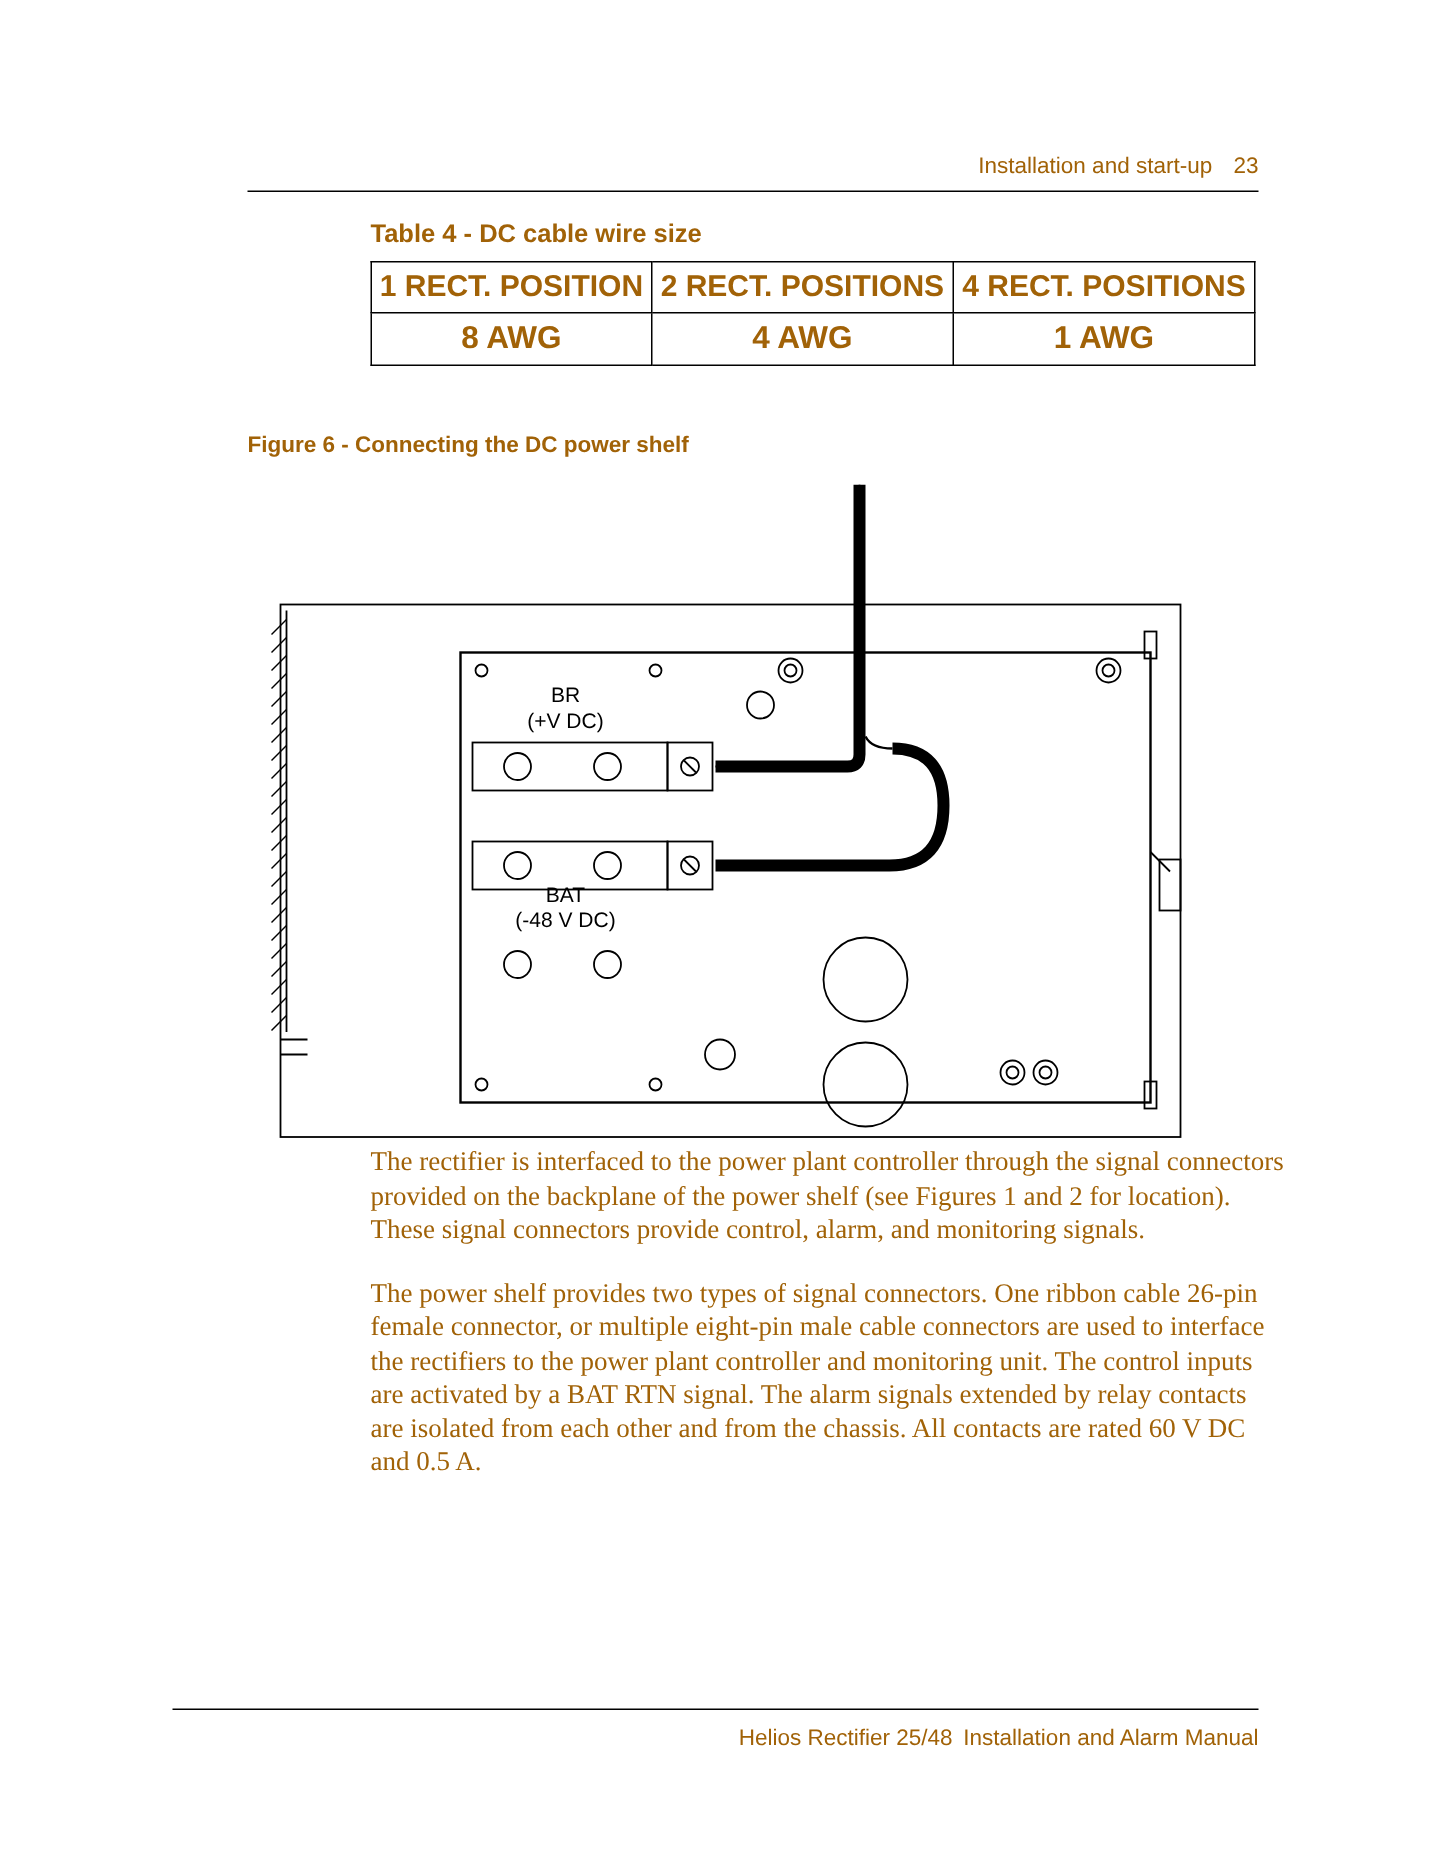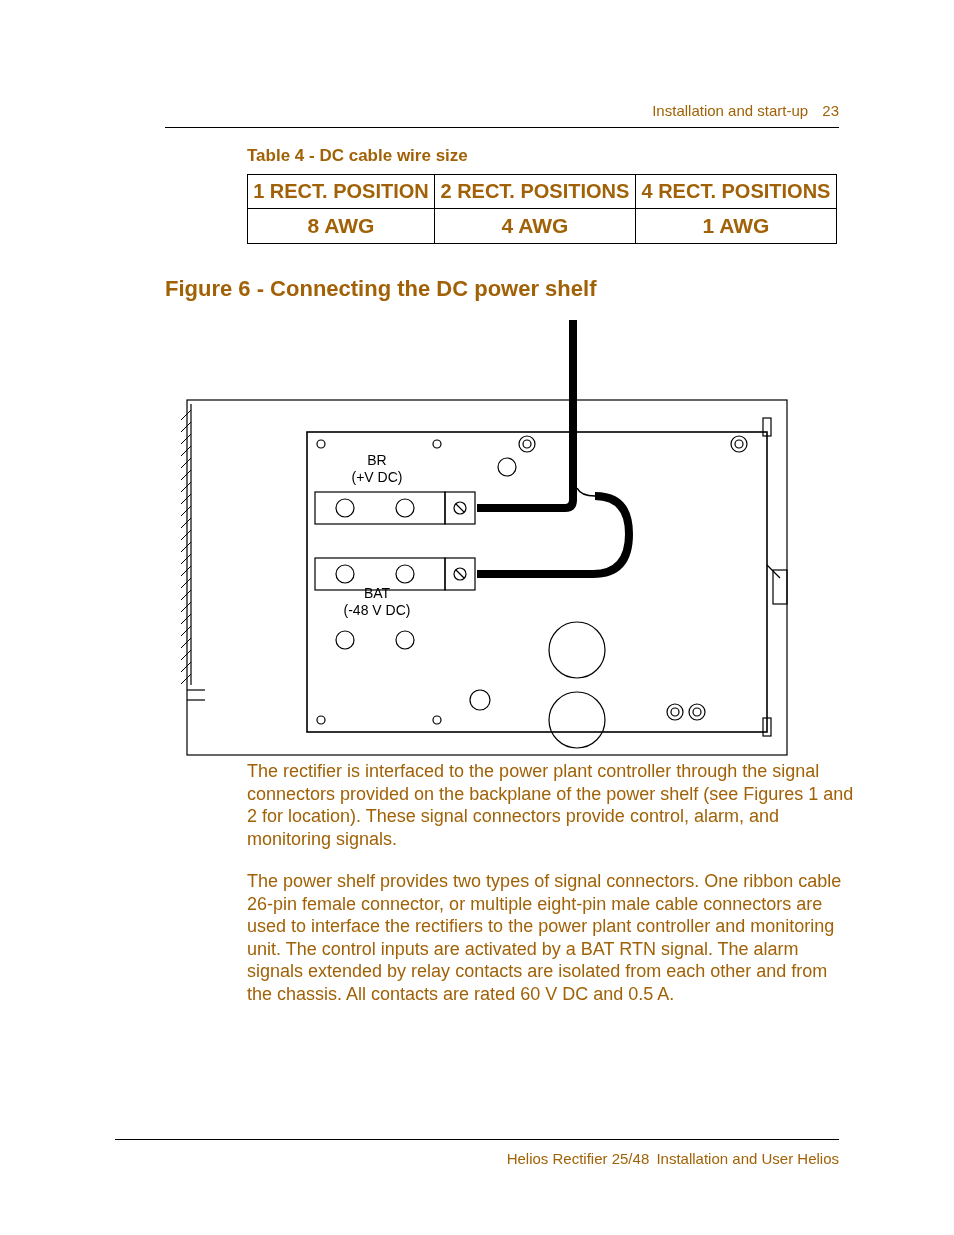--- a/index.html
+++ b/index.html
@@ -48,42 +48,42 @@
     font-size:20px;
     text-align:center;
   }
   table.wire td{
     font-family:"Arial Narrow","Helvetica Neue",Helvetica,Arial,sans-serif;
     font-stretch:condensed;
     font-weight:700;
     font-size:21px;
   }
   .fig-caption{
-    margin-top:32px;
+    margin-top:44px;
     margin-left:50px;
     font-family:"Arial Narrow","Helvetica Neue",Helvetica,Arial,sans-serif;
     font-stretch:condensed;
     font-weight:700;
-    font-size:22px;
+    font-size:15px;
   }
   .diagram{
     display:block;
     margin:18px 0 0 62px;
   }
   h2.section{
     margin:36px 0 6px 50px;
     font-family:"Arial Narrow","Helvetica Neue",Helvetica,Arial,sans-serif;
     font-stretch:condensed;
     font-weight:700;
     font-size:22px;
   }
   .body{
     margin:0 0 0 132px;
     width:610px;
-    font-family:Liberation Sans, sans-serif;
+    font-family:Liberation Serif, serif;
     font-size:18px;
     line-height:1.25;
   }
   .body p{margin:0 0 20px 0;}
   .bottom-rule{
     position:absolute;bottom:95px;left:115px;right:115px;
     border-top:1px solid #000;
   }
   .footer{
     position:absolute;bottom:68px;right:115px;
@@ -229,16 +229,16 @@
 
 
   <div class="body">
     <p>The rectifier is interfaced to the power plant controller through the signal connectors provided on the backplane of the power shelf (see Figures 1 and 2 for location). These signal connectors provide control, alarm, and monitoring signals.</p>
     <p>The power shelf provides two types of signal connectors. One ribbon cable 26-pin female connector, or multiple eight-pin male cable connectors are used to interface the rectifiers to the power plant controller and monitoring unit. The control inputs are activated by a BAT RTN signal. The alarm signals extended by relay contacts are isolated from each other and from the chassis. All contacts are rated 60 V DC and 0.5 A.</p>
   </div>
 
   <div class="bottom-rule"></div>
   <div class="footer">
     <span class="left">Helios Rectifier 25/48</span>
-    <span>Installation and User Helios</span>
+    <span>Installation and Alarm Manual</span>
   </div>
 
 </div>
 
 </body></html>

